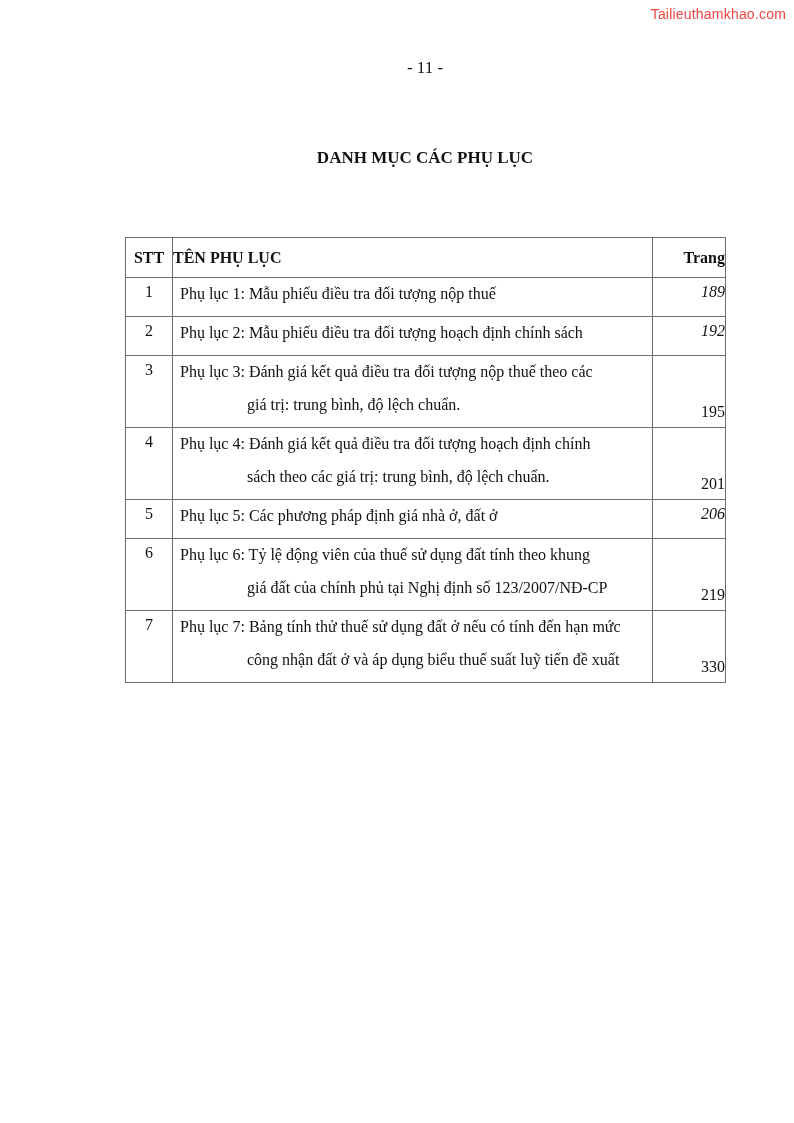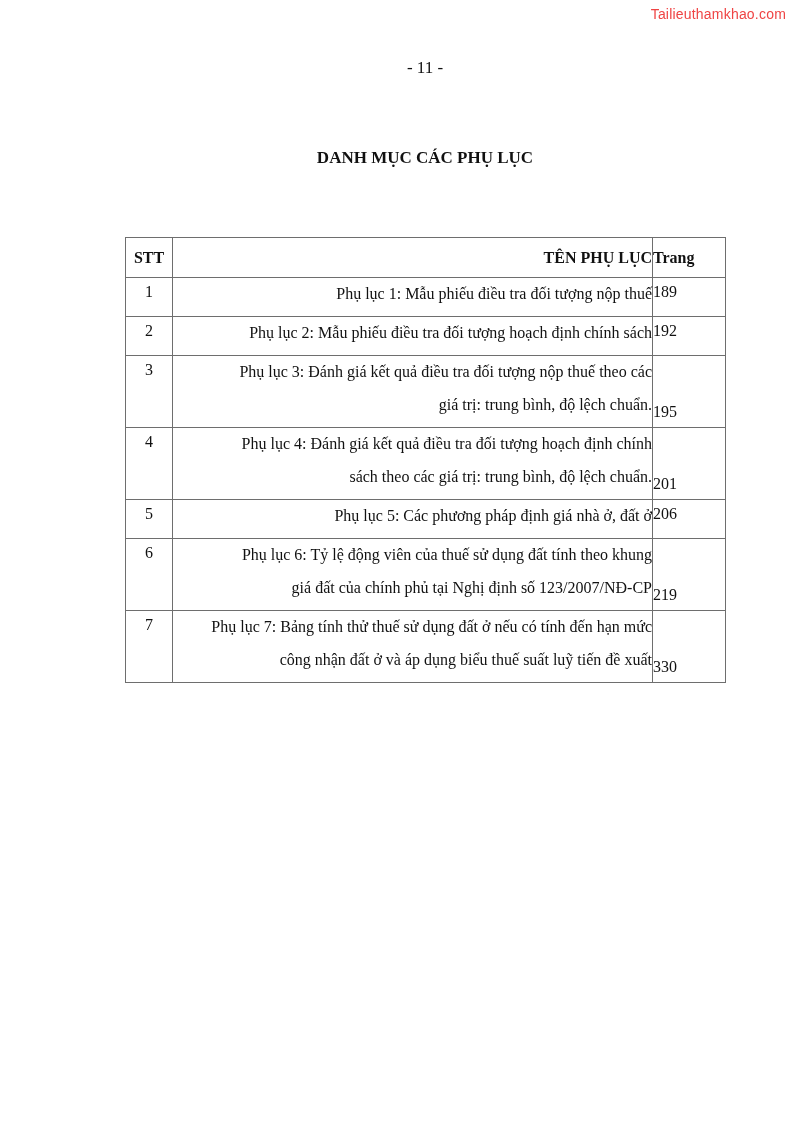--- a/index.html
+++ b/index.html
@@ -23,30 +23,30 @@
   }
   table.appendix {
     position: absolute; top: 237px; left: 125px; width: 601px;
     border-collapse: collapse; font-size: 16px;
   }
   table.appendix td, table.appendix th {
     border: 1px solid #6e6e6e; padding: 0; vertical-align: top;
   }
   th { font-weight: bold; height: 39px; vertical-align: middle !important; }
   .c-stt { width: 46px; text-align: center; }
-  .c-page { width: 72px; text-align: left; }
-  .c-name { padding-left: 7px !important; text-align: right; }
+  .c-page { width: 72px; text-align: right; }
+  .c-name { padding-left: 7px !important; text-align: left; }
   th.c-name { padding-left: 0 !important; }
   td.c-stt { padding-top: 5px !important; }
   .row-single td { height: 33px; }
   .row-double td { height: 65px; }
   .name-l1 { display: block; padding-top: 5px; line-height: 22px; }
   .name-l2 { display: block; padding-left: 67px; padding-top: 11px; line-height: 22px; }
   .single-name { display: block; padding-top: 5px; line-height: 22px; }
-  td.page-top { padding-top: 5px !important; vertical-align: top; }
+  td.page-top { padding-top: 5px !important; vertical-align: top; font-style: italic; }
   td.page-bottom { vertical-align: bottom !important; padding-bottom: 6px !important; }
 </style>
 </head>
 <body>
 
 <div class="watermark">Tailieuthamkhao.com</div>
 <div class="page-number">- 11 -</div>
 <div class="doc-title">DANH MỤC CÁC PHỤ LỤC</div>
 
 <table class="appendix">

